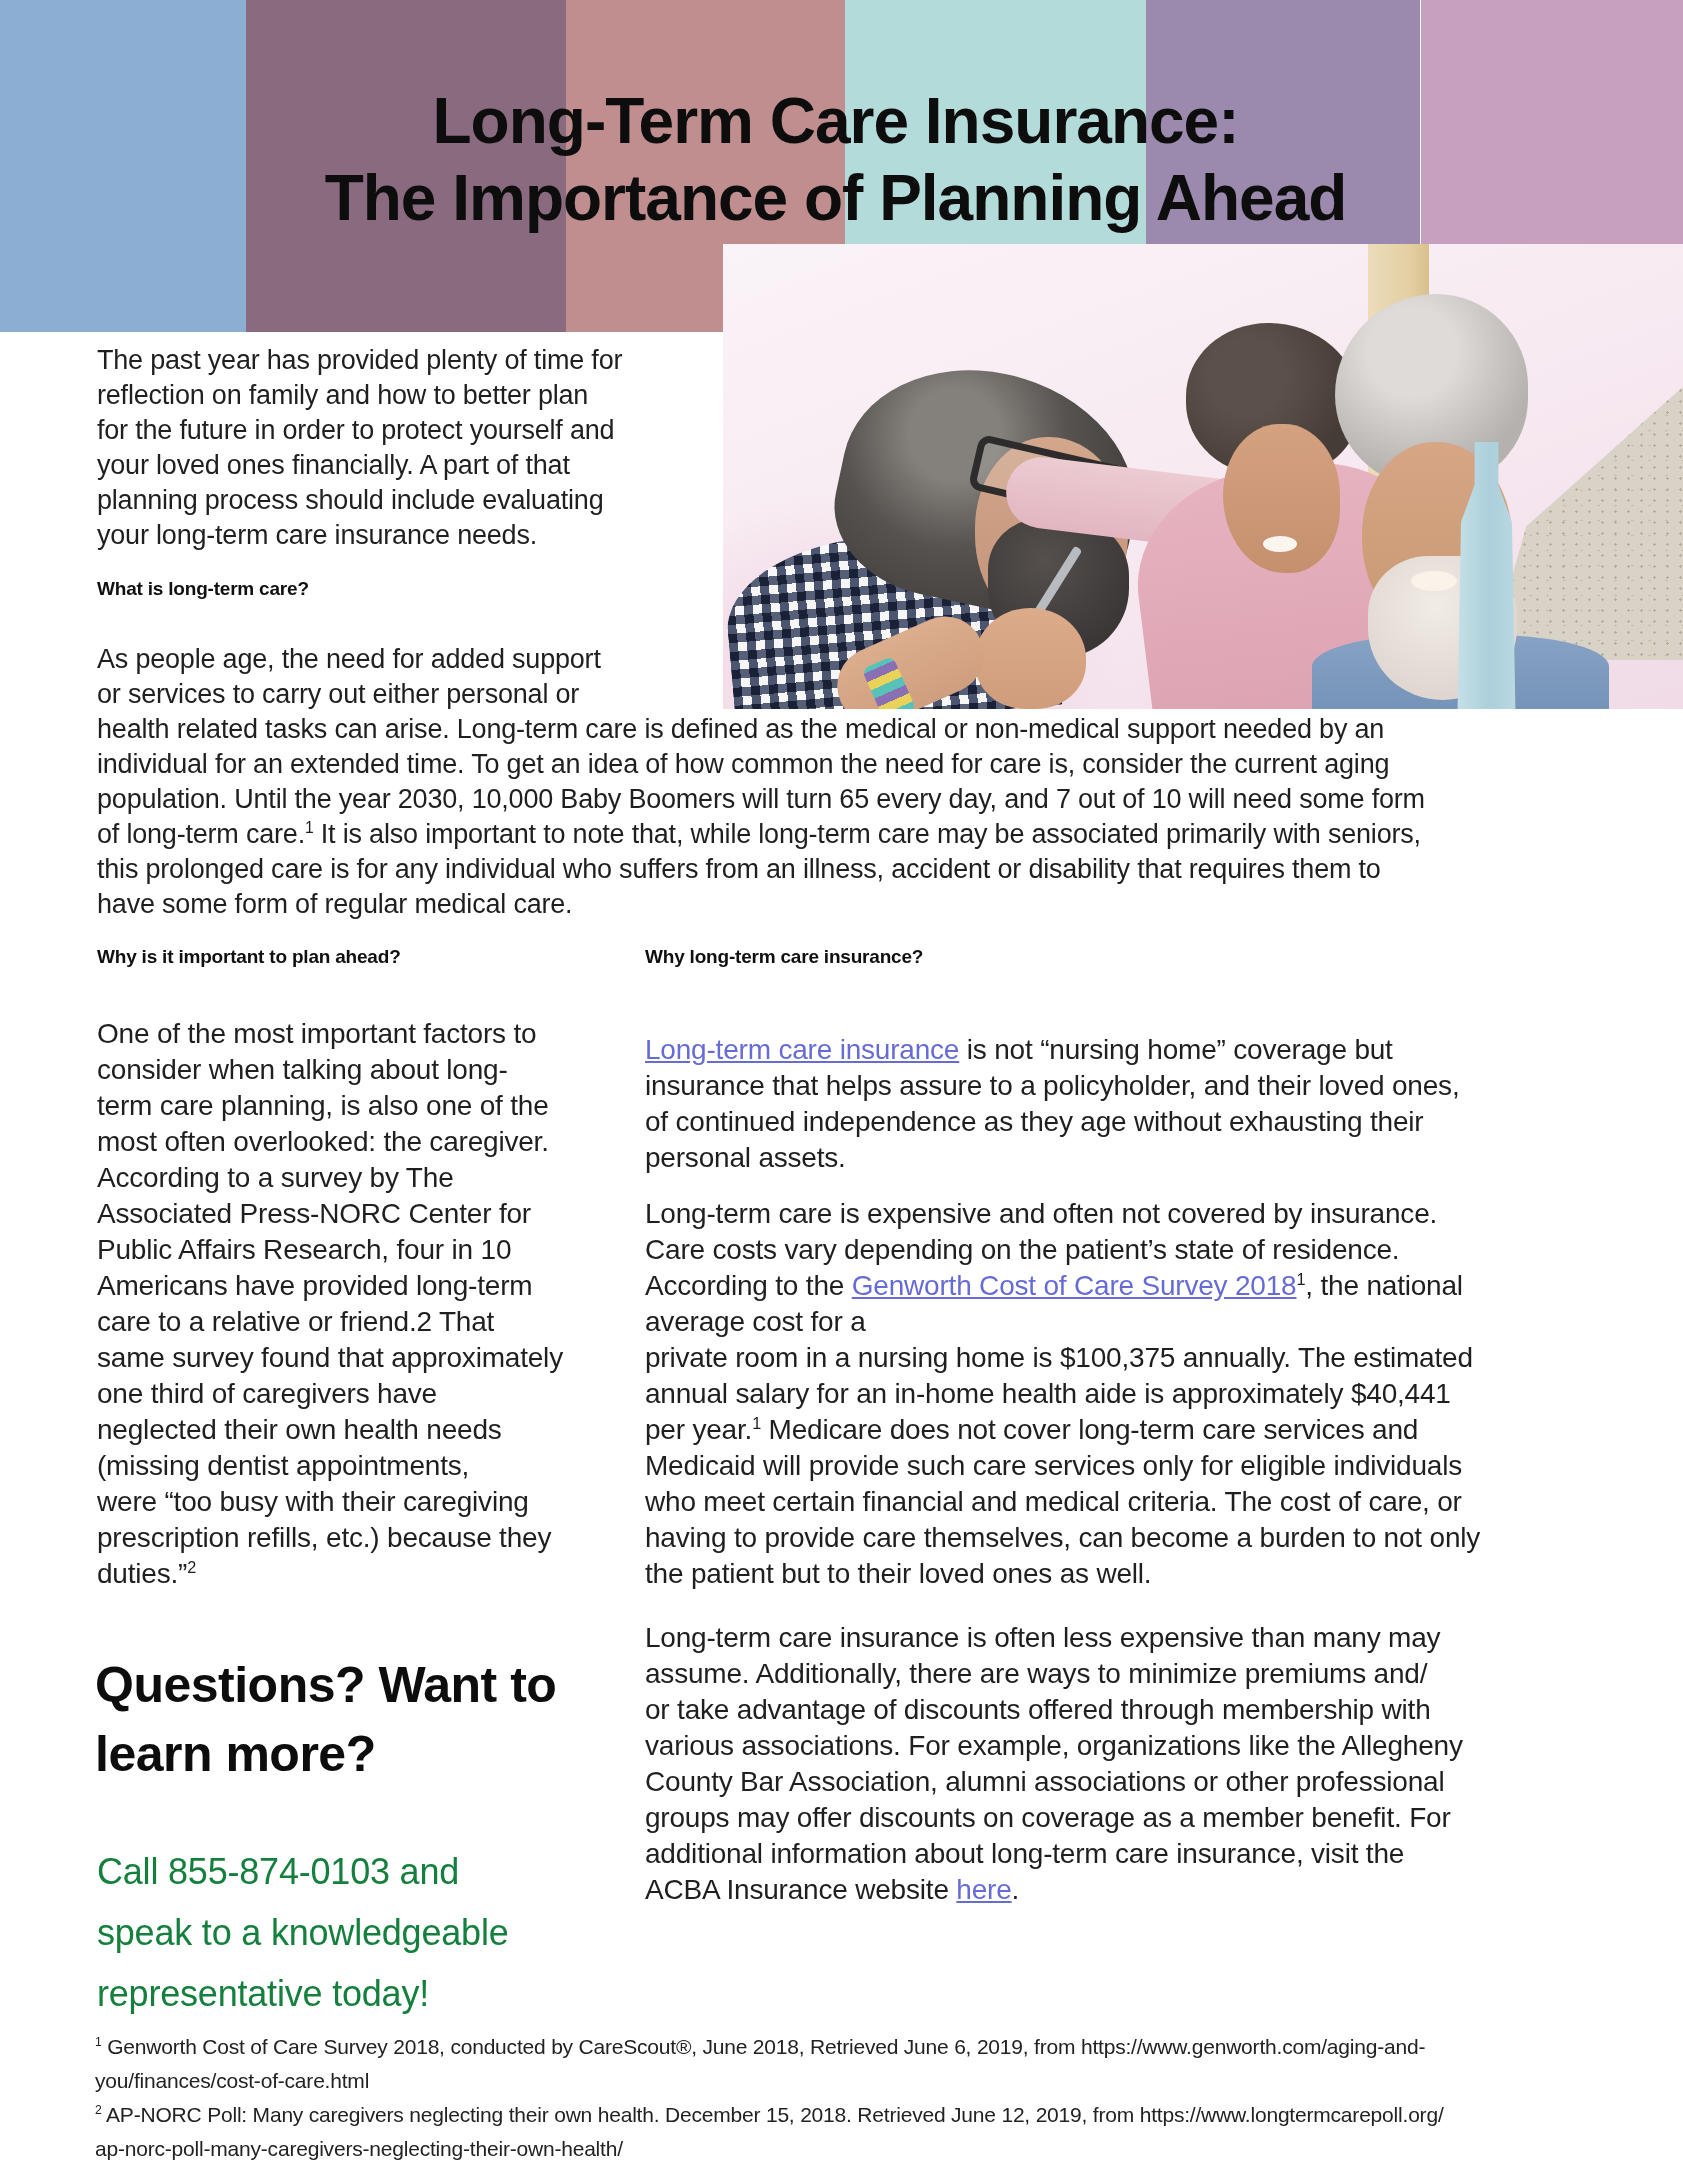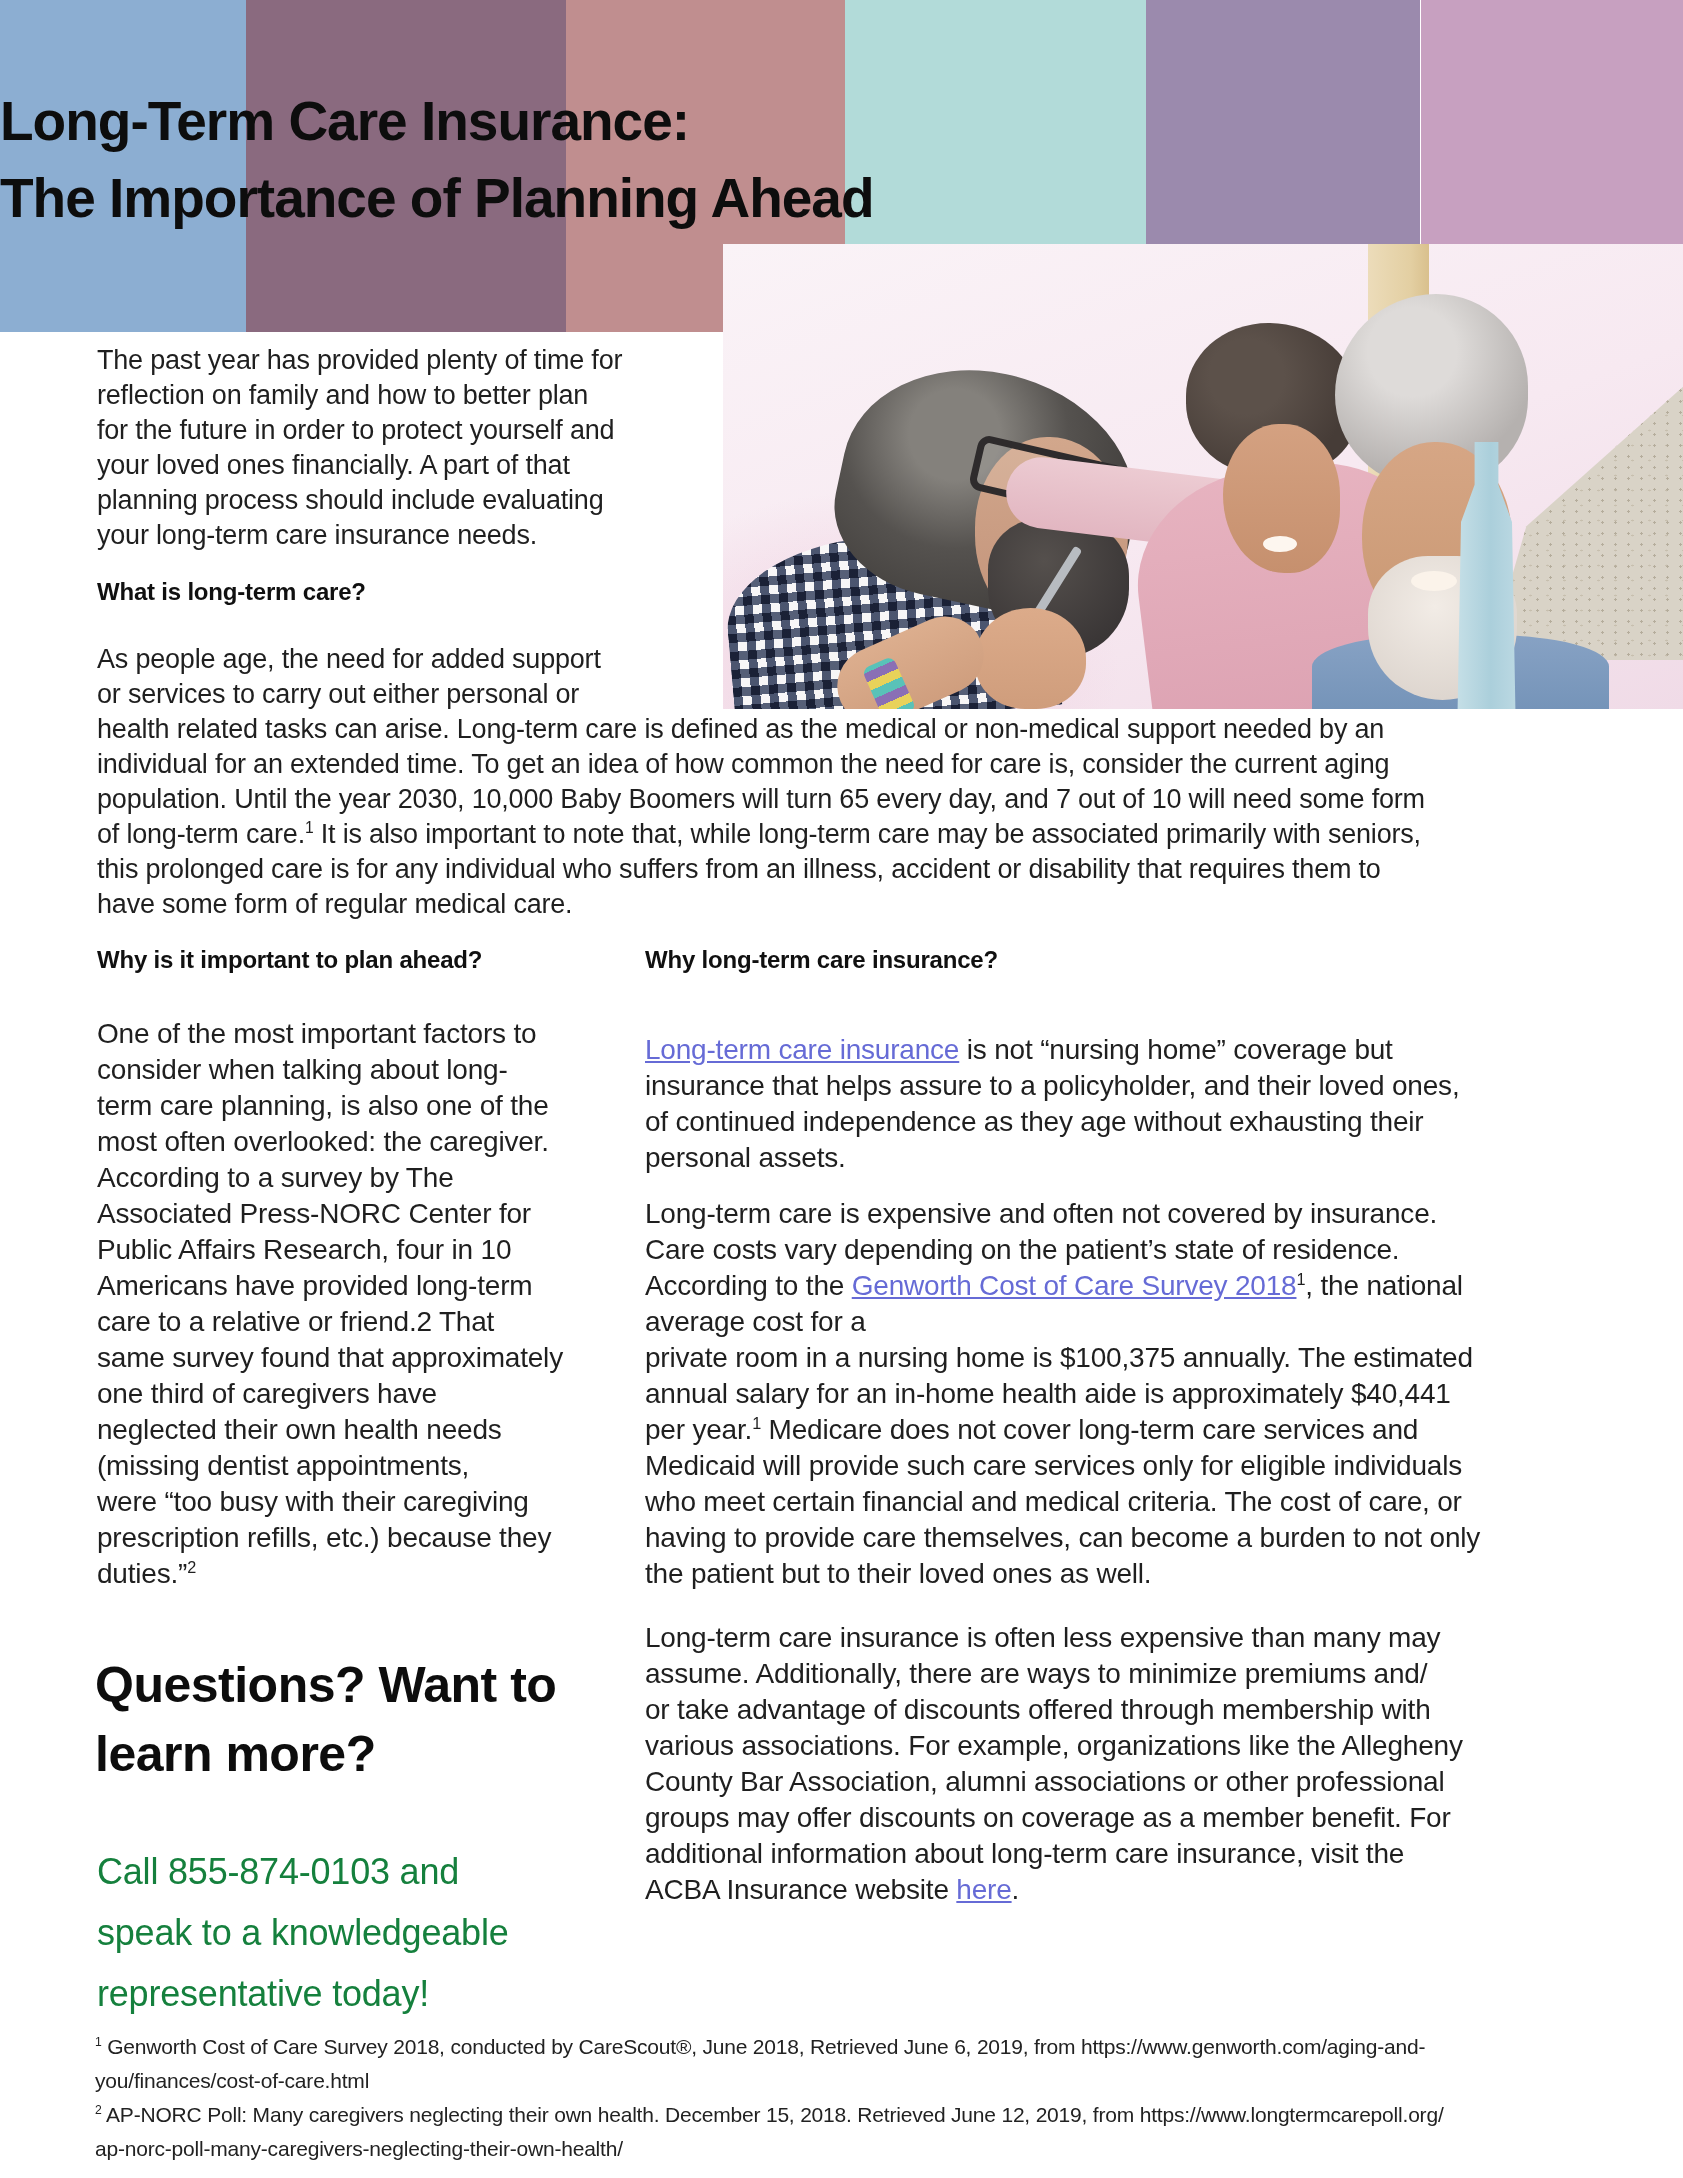--- a/index.html
+++ b/index.html
@@ -7,22 +7,22 @@
         font-family:"Liberation Sans",sans-serif;color:#1f1f1f;}
   
   .bar{position:absolute;top:0;height:332px;}
   .bar.b1{left:0;width:246px;}
   .bar.b2{left:246px;width:321px;}
   .bar.b3{left:566px;width:279px;}
   .bar.b4{left:845px;width:301px;}
   .bar.b5{left:1146px;width:274px;}
   .bar.b6{left:1421px;width:262px;}
   
-  .title{position:absolute;left:0;top:83px;width:1671px;text-align:left;z-index:3;
-         font-size:55px;line-height:77px;font-weight:700;letter-spacing:-1px;color:#0d0d0d;}
+  .title{position:absolute;left:0;top:83px;width:1671px;text-align:center;z-index:3;
+         font-size:64px;line-height:77px;font-weight:700;letter-spacing:-1px;color:#0d0d0d;}
   
   .photo{position:absolute;left:723px;top:244px;width:960px;height:465px;overflow:hidden;z-index:2;}
   .photo *{position:absolute;}
   .ph-wall{left:0;top:0;right:0;bottom:0;background:linear-gradient(160deg,#faf3f7 0%,#f7e9f1 55%,#f0dbe7 100%);}
   .ph-glow{left:-119px;bottom:-139px;width:515px;height:356px;border-radius:50%;
            background:radial-gradient(closest-side,rgba(238,205,221,.9),rgba(238,205,221,0));}
   .ph-beam{left:645px;top:0;width:61px;height:317px;background:linear-gradient(90deg,#ecdcba,#e3cfa2 70%,#d9c08d);}
   .ph-granite{left:782px;top:119px;width:178px;height:297px;background-color:#d9d3c7;
       background-image:radial-gradient(#b5ad9c 1.2px,transparent 1.4px),radial-gradient(#c7bfae 1px,transparent 1.2px);
       background-size:13px 11px,17px 15px;
@@ -65,21 +65,21 @@
   .ph-spoon{left:327px;top:297px;width:9px;height:91px;background:#b8bcc1;transform:rotate(32deg);border-radius:4px;}
   .ph-arm2{left:111px;top:388px;width:153px;height:77px;border-radius:40px;transform:rotate(-24deg);
       background:linear-gradient(180deg,#dcae8e,#cf9e7e);}
   .ph-bracelet{left:149px;top:416px;width:34px;height:59px;transform:rotate(-24deg);border-radius:8px;
       background:repeating-linear-gradient(0deg,#59c2b8 0 9px,#e8d25a 9px 18px,#8a6fb5 18px 27px);}
   
   .tx{position:absolute;z-index:4;letter-spacing:-0.2px;}
   .ln{white-space:nowrap;}
   .body{font-size:27px;line-height:35px;}
   .intro{left:97px;top:343px;}
-  .h-bold{font-weight:700;font-size:24px;color:#101010;letter-spacing:-0.2px;}
+  .h-bold{font-weight:700;font-size:19px;color:#101010;letter-spacing:-0.2px;}
   .what-h{left:97px;top:578px;}
   .narrow{left:97px;top:642px;}
   .wide{left:97px;top:712px;line-height:35px;}
   .col-h-left{left:97px;top:946px;}
   .col-h-right{left:645px;top:946px;}
   .leftcol{left:97px;top:1016px;font-size:28px;line-height:36px;}
   .rp1{left:645px;top:1016px;font-size:28px;line-height:36px;margin-top:16px;}
   .rp2{left:645px;top:1196px;font-size:28px;line-height:36px;}
   .rp3{left:645px;top:1620px;font-size:28px;line-height:36px;}
   .questions{left:95px;top:1651px;font-size:50px;line-height:69px;font-weight:700;color:#0d0d0d;letter-spacing:-0.5px;}

